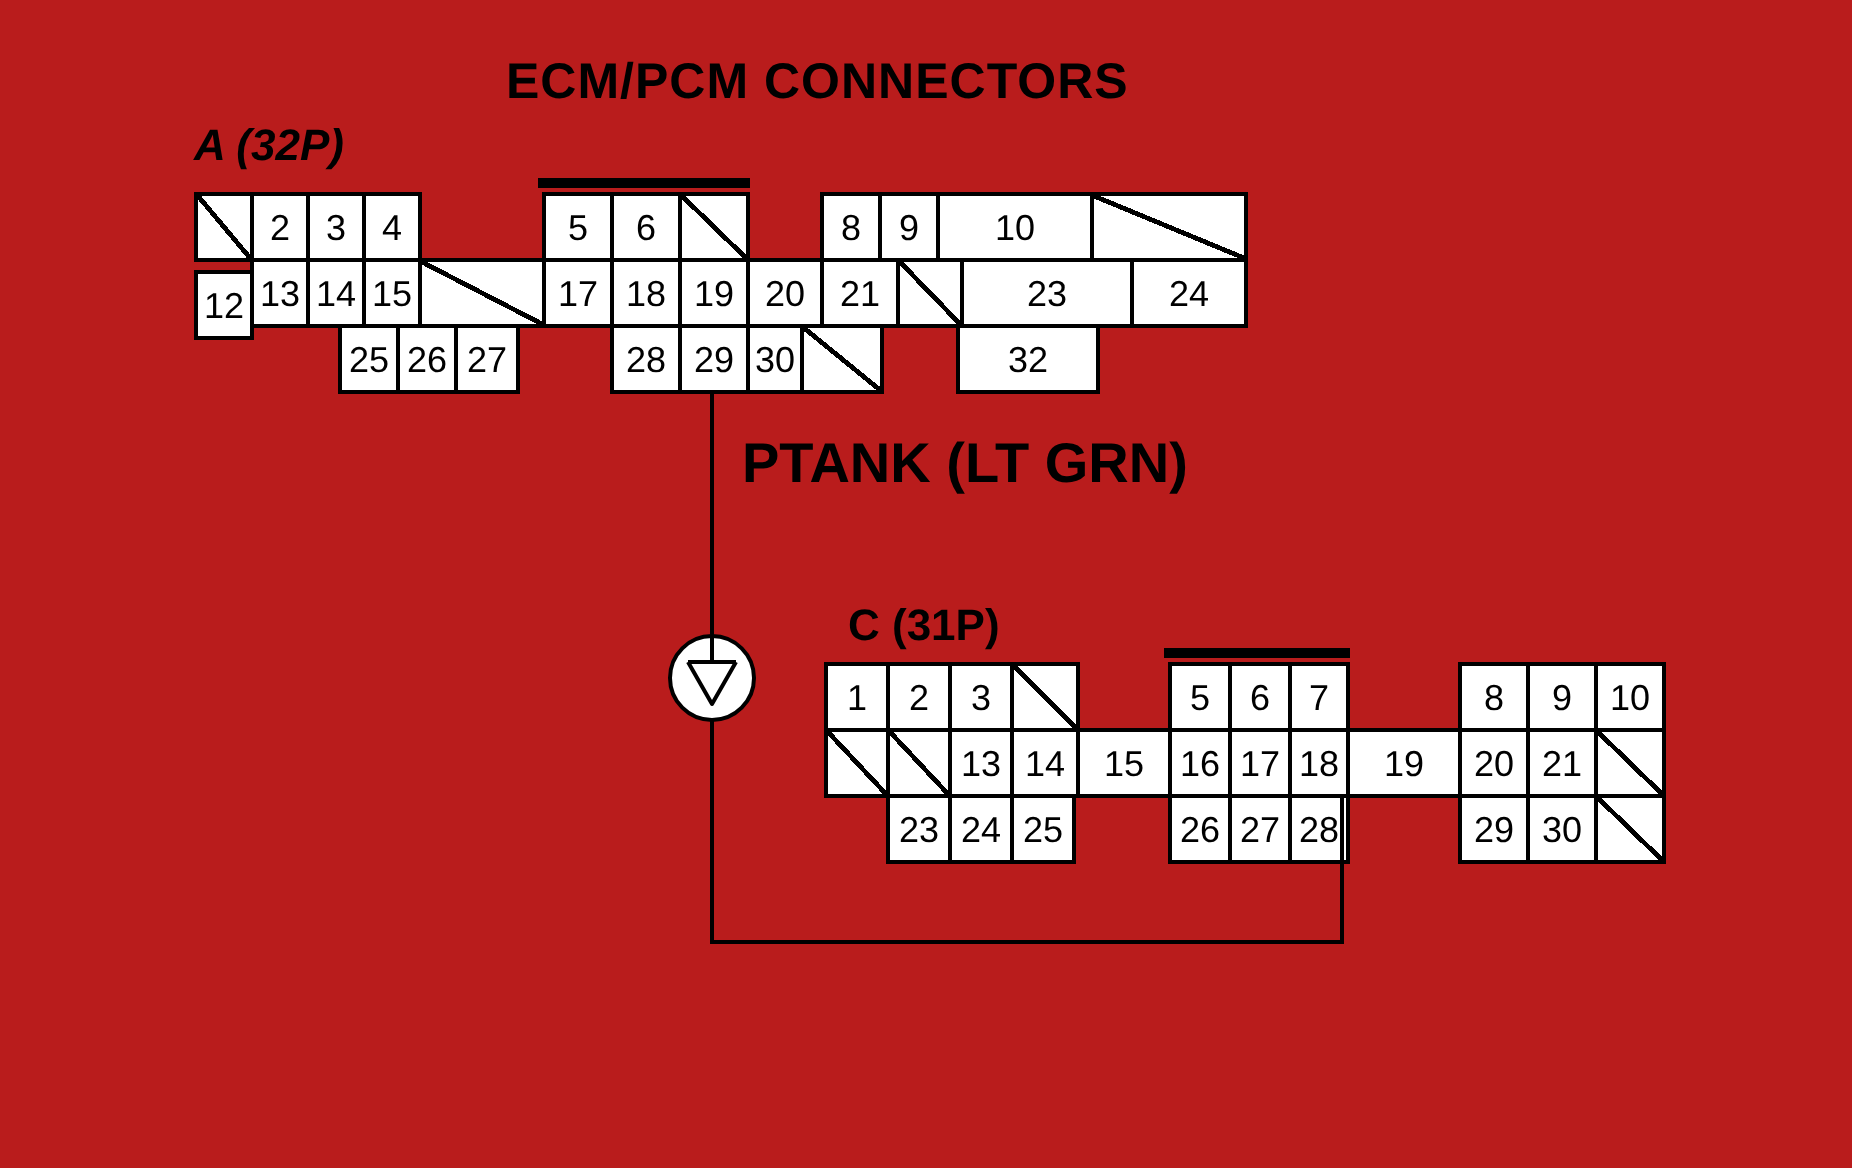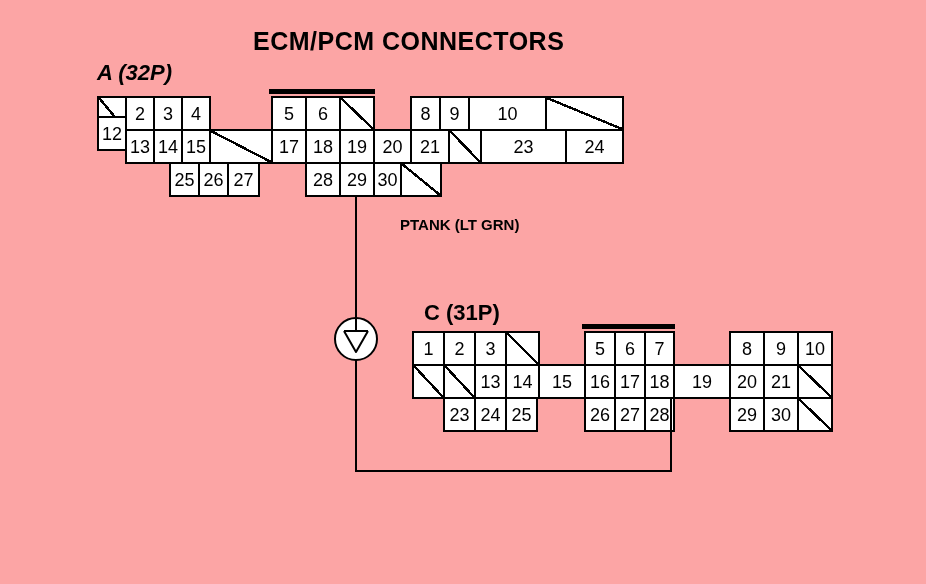--- a/index.html
+++ b/index.html
@@ -1,23 +1,23 @@
 <!DOCTYPE html>
 <html><head>
 <meta charset="utf-8">
 <style>
   * { margin:0; padding:0; box-sizing:border-box; }
   html,body { background:#ffffff; }
   body { font-family:"Liberation Sans", sans-serif; color:#000; }
-  .stage { position:relative; width:926px; height:584px; background:#fca5a5; overflow:hidden; }
+  .stage { position:relative; width:926px; height:584px; background:#b91c1c; overflow:hidden; }
   .lbl { position:absolute; white-space:nowrap; color:#000; z-index:6; }
   .lbl.bold { font-weight:bold; }
   .title { font-size:25px; letter-spacing:0.5px; }
   .connlabel { font-size:22px; }
-  .wirelabel { font-size:15px;margin-left:29px; }
+  .wirelabel { font-size:28px; }
   .footer { font-size:24px; }
   .conn { position:absolute; inset:0; z-index:2; }
   .cell {
     position:absolute; border:2px solid #000; background:#fff;
     display:flex; align-items:center; justify-content:center;
     font-size:18px; line-height:1; color:#000;
   }
   .cell.slash {
     background-image: linear-gradient(to top right,
       transparent calc(50% - 1.2px), #000 calc(50% - 1.2px),
@@ -41,40 +41,41 @@
       <div class="cell" style="left: 125px; top: 96px; width: 30px; height: 35px;">2</div>
       <div class="cell" style="left: 153px; top: 96px; width: 30px; height: 35px;">3</div>
       <div class="cell" style="left: 181px; top: 96px; width: 30px; height: 35px;">4</div>
       <div class="cell" style="left: 271px; top: 96px; width: 36px; height: 35px;">5</div>
       <div class="cell" style="left: 305px; top: 96px; width: 36px; height: 35px;">6</div>
       <div class="cell slash" style="left: 339px; top: 96px; width: 36px; height: 35px;"></div>
       <div class="cell" style="left: 410px; top: 96px; width: 31px; height: 35px;">8</div>
       <div class="cell" style="left: 439px; top: 96px; width: 31px; height: 35px;">9</div>
       <div class="cell" style="left: 468px; top: 96px; width: 79px; height: 35px;">10</div>
       <div class="cell slash" style="left: 545px; top: 96px; width: 79px; height: 35px;"></div>
-      <div class="cell" style="left: 97px; top: 116px; width: 30px; height: 35px;">12</div>
+      <div class="cell" style="left: 97px; top: 135px; width: 30px; height: 35px;">12</div>
       <div class="cell" style="left: 125px; top: 129px; width: 30px; height: 35px;">13</div>
       <div class="cell" style="left: 153px; top: 129px; width: 30px; height: 35px;">14</div>
       <div class="cell" style="left: 181px; top: 129px; width: 30px; height: 35px;">15</div>
       <div class="cell slash" style="left: 209px; top: 129px; width: 64px; height: 35px;"></div>
       <div class="cell" style="left: 271px; top: 129px; width: 36px; height: 35px;">17</div>
       <div class="cell" style="left: 305px; top: 129px; width: 36px; height: 35px;">18</div>
       <div class="cell" style="left: 339px; top: 129px; width: 36px; height: 35px;">19</div>
       <div class="cell" style="left: 373px; top: 129px; width: 39px; height: 35px;">20</div>
       <div class="cell" style="left: 410px; top: 129px; width: 40px; height: 35px;">21</div>
       <div class="cell slash" style="left: 448px; top: 129px; width: 34px; height: 35px;"></div>
       <div class="cell" style="left: 480px; top: 129px; width: 87px; height: 35px;">23</div>
       <div class="cell" style="left: 565px; top: 129px; width: 59px; height: 35px;">24</div>
       <div class="cell" style="left: 169px; top: 162px; width: 31px; height: 35px;">25</div>
       <div class="cell" style="left: 198px; top: 162px; width: 31px; height: 35px;">26</div>
       <div class="cell" style="left: 227px; top: 162px; width: 33px; height: 35px;">27</div>
       <div class="cell" style="left: 305px; top: 162px; width: 36px; height: 35px;">28</div>
       <div class="cell" style="left: 339px; top: 162px; width: 36px; height: 35px;">29</div>
       <div class="cell" style="left: 373px; top: 162px; width: 29px; height: 35px;">30</div>
       <div class="cell slash" style="left: 400px; top: 162px; width: 42px; height: 35px;"></div>
+      <div class="cell" style="left: 478px; top: 162px; width: 72px; height: 35px;">32</div>
       <div class="keybar" style="left: 269px; top: 89px; width: 106px; height: 5px;"></div>
     </div>
   <div class="conn" id="connC">
       <div class="cell" style="left: 412px; top: 331px; width: 33px; height: 35px;">1</div>
       <div class="cell" style="left: 443px; top: 331px; width: 33px; height: 35px;">2</div>
       <div class="cell" style="left: 474px; top: 331px; width: 33px; height: 35px;">3</div>
       <div class="cell slash" style="left: 505px; top: 331px; width: 35px; height: 35px;"></div>
       <div class="cell" style="left: 584px; top: 331px; width: 32px; height: 35px;">5</div>
       <div class="cell" style="left: 614px; top: 331px; width: 32px; height: 35px;">6</div>
       <div class="cell" style="left: 644px; top: 331px; width: 31px; height: 35px;">7</div>

